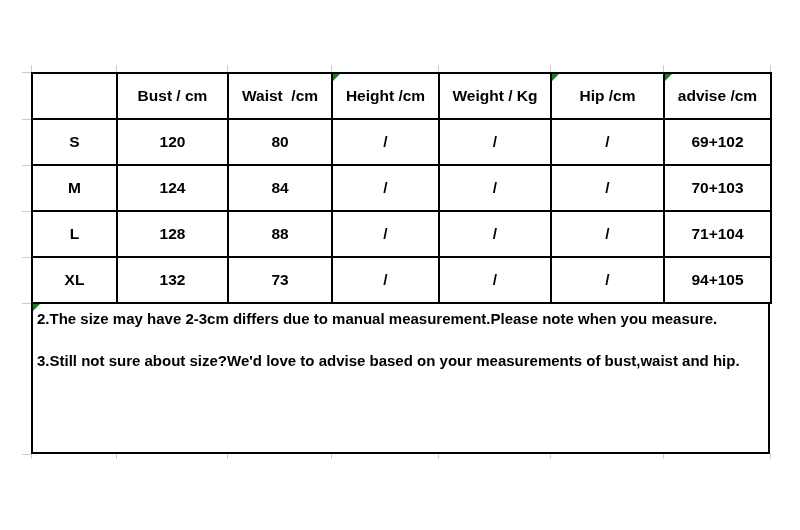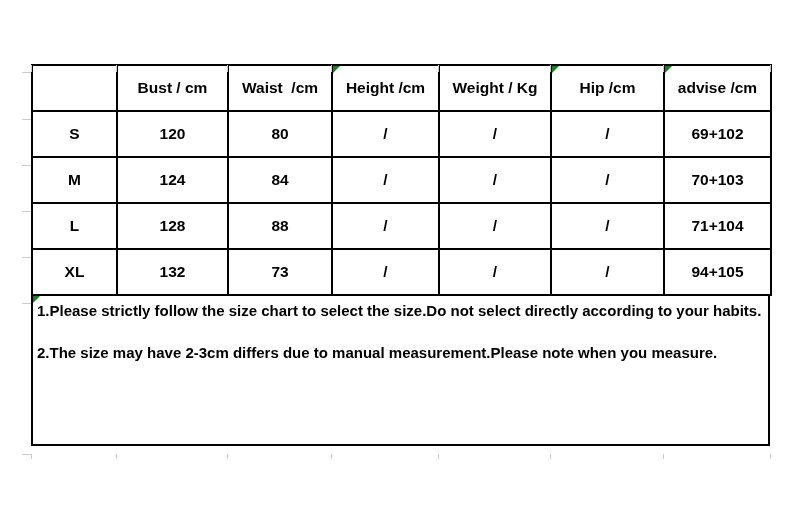--- a/index.html
+++ b/index.html
@@ -1,20 +1,20 @@
 <!DOCTYPE html>
 <html style="--tri-color: #1e7e1e;"><head>
 <meta charset="utf-8">
 <style>
   html,body{margin:0;padding:0;}
   body{
     width:800px;height:530px;background:#ffffff;position:relative;overflow:hidden;
     font-family:"Liberation Sans","DejaVu Sans",sans-serif;color:#000000;
   }
-  .sheet-content{position:absolute;left:31px;top:64px;width:739px;}
+  .sheet-content{position:absolute;left:31px;top:72px;width:739px;}
   table.size-table{border-collapse:collapse;table-layout:fixed;width:739px;}
   .size-table tr{height:46px;}
   .size-table th,.size-table td{
     border:2px solid #000000;text-align:center;vertical-align:middle;
     font-weight:700;font-size:15.5px;padding:0;position:relative;overflow:visible;
   }
   .hdr-text{white-space:pre;}
   .err-tri{
     position:absolute;top:0;left:0;width:0;height:0;
     border-top:7px solid var(--tri-color,#1e7e1e);
@@ -89,22 +89,22 @@
           <td>73</td>
           <td>/</td>
           <td>/</td>
           <td>/</td>
           <td>94+105</td>
         </tr>
       </tbody>
     </table>
   <div class="notes-box" id="notes-box">
       <span class="err-tri"></span>
-      <p>1.Please strictly follow the size chart to select the size.Do not select directly according to your habits.</p>
       <p>2.The size may have 2-3cm differs due to manual measurement.Please note when you measure.</p>
+      <p>3.Still not sure about size?We'd love to advise based on your measurements of bust,waist and hip.</p>
     </div>
 </div>
 
 <div class="stub" style="left: 31px; top: 65px; width: 1px; height: 7px;"></div>
 <div class="stub" style="left: 31px; top: 454px; width: 1px; height: 5px;"></div>
 <div class="stub" style="left: 116px; top: 65px; width: 1px; height: 7px;"></div>
 <div class="stub" style="left: 116px; top: 454px; width: 1px; height: 5px;"></div>
 <div class="stub" style="left: 227px; top: 65px; width: 1px; height: 7px;"></div>
 <div class="stub" style="left: 227px; top: 454px; width: 1px; height: 5px;"></div>
 <div class="stub" style="left: 331px; top: 65px; width: 1px; height: 7px;"></div>

